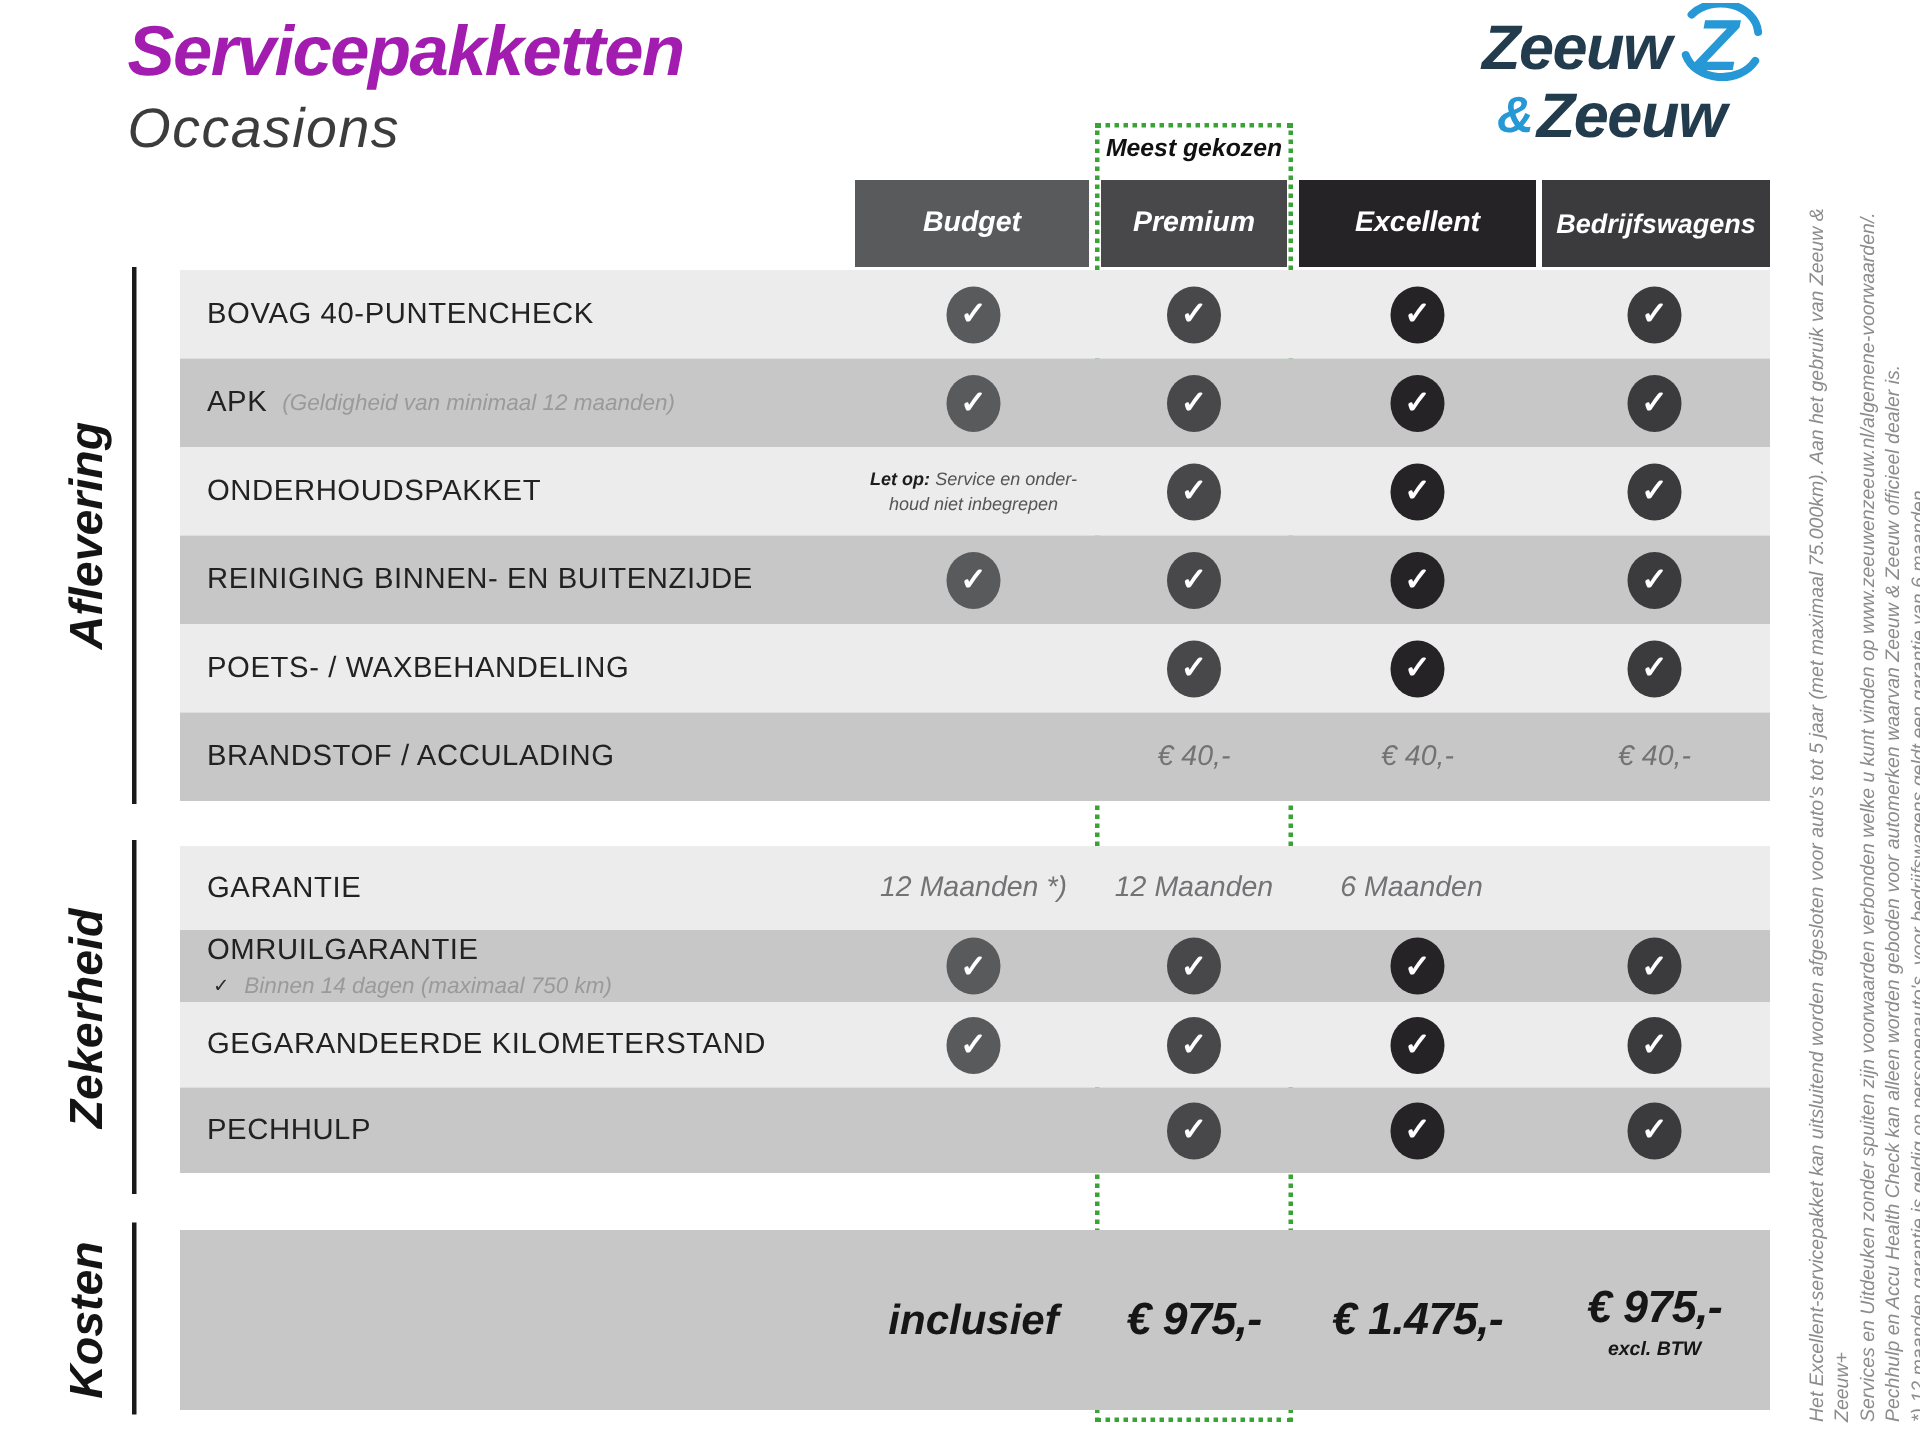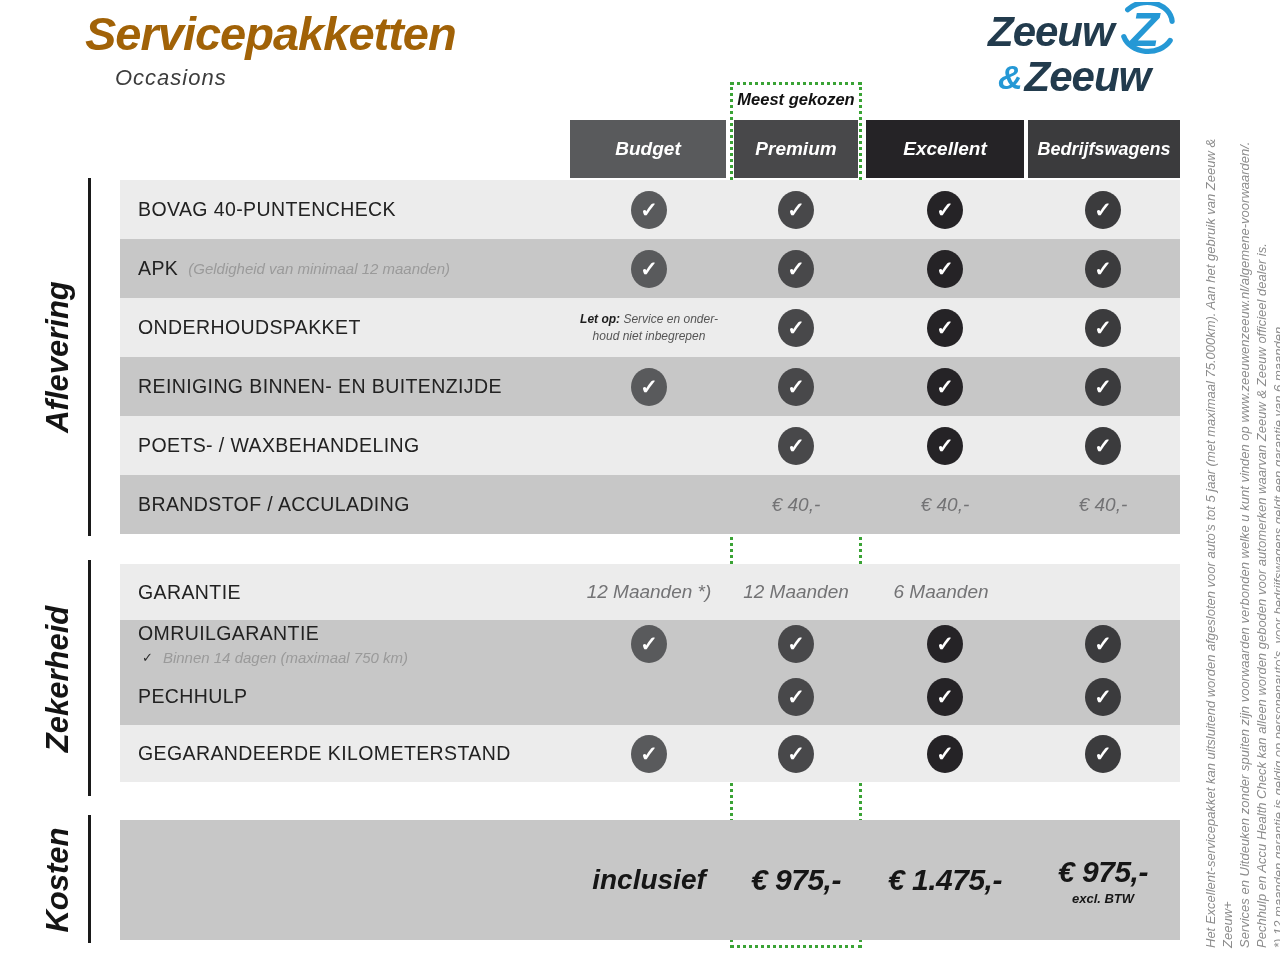--- a/index.html
+++ b/index.html
@@ -4,22 +4,22 @@
 <style>
   * { box-sizing: border-box; margin: 0; padding: 0; }
   html,body { background:#fff; }
   .page {
     position: relative; width: 1280px; height: 960px; overflow: hidden;
     background: #fff; font-family: "Liberation Sans", sans-serif;
   }
 
   
   .title-block { position: absolute; left: 85px; top: 6px; }
-  .title-block h1 { font-size: 47px; font-weight: bold; font-style: italic; color:#a16207; letter-spacing:-1px; }
-  .title-block h2 { font-size: 22px; font-weight: normal; font-style: italic; color:#3c3c3c; margin-top: 4px; letter-spacing:1px;margin-left:30px; }
+  .title-block h1 { font-size: 47px; font-weight: bold; font-style: italic; color:#a21caf; letter-spacing:-1px; }
+  .title-block h2 { font-size: 37px; font-weight: normal; font-style: italic; color:#3c3c3c; margin-top: 4px; letter-spacing:1px; }
 
   
   .logo { position: absolute; left: 988px; top: 8px; width: 210px; color:#223B4D; font-weight:bold; font-style:italic; }
   .logo .row { display:flex; align-items:center; line-height:1; }
   .logo .w { font-size: 42px; letter-spacing:-1px; }
   .logo .amp { font-size: 34px; margin-right:2px; }
   .logo .row2 { margin-top: 0px; padding-left: 10px; }
   .logo svg { margin-left: 2px; margin-top:-6px; }
 
   
@@ -268,43 +268,43 @@
           <span class="chk" style="background-color: rgb(72, 72, 74);"></span>
         </div>
       <div class="cell c3">
           <span class="chk" style="background-color: rgb(37, 35, 38);"></span>
         </div>
       <div class="cell c4">
           <span class="chk" style="background-color: rgb(59, 59, 61);"></span>
         </div>
     </div>
 
+    <div class="row light h57">
+      <div class="rlabel">
+          <span class="main">GEGARANDEERDE KILOMETERSTAND</span>
+        </div>
+      <div class="cell c1">
+          <span class="chk" style="background-color: rgb(89, 90, 92);"></span>
+        </div>
+      <div class="cell c2">
+          <span class="chk" style="background-color: rgb(72, 72, 74);"></span>
+        </div>
+      <div class="cell c3">
+          <span class="chk" style="background-color: rgb(37, 35, 38);"></span>
+        </div>
+      <div class="cell c4">
+          <span class="chk" style="background-color: rgb(59, 59, 61);"></span>
+        </div>
+    </div>
+
     <div class="row dark h57">
       <div class="rlabel">
           <span class="main">PECHHULP</span>
         </div>
       <div class="cell c1"></div>
-      <div class="cell c2">
-          <span class="chk" style="background-color: rgb(72, 72, 74);"></span>
-        </div>
-      <div class="cell c3">
-          <span class="chk" style="background-color: rgb(37, 35, 38);"></span>
-        </div>
-      <div class="cell c4">
-          <span class="chk" style="background-color: rgb(59, 59, 61);"></span>
-        </div>
-    </div>
-
-    <div class="row light h57">
-      <div class="rlabel">
-          <span class="main">GEGARANDEERDE KILOMETERSTAND</span>
-        </div>
-      <div class="cell c1">
-          <span class="chk" style="background-color: rgb(89, 90, 92);"></span>
-        </div>
       <div class="cell c2">
           <span class="chk" style="background-color: rgb(72, 72, 74);"></span>
         </div>
       <div class="cell c3">
           <span class="chk" style="background-color: rgb(37, 35, 38);"></span>
         </div>
       <div class="cell c4">
           <span class="chk" style="background-color: rgb(59, 59, 61);"></span>
         </div>
     </div>

